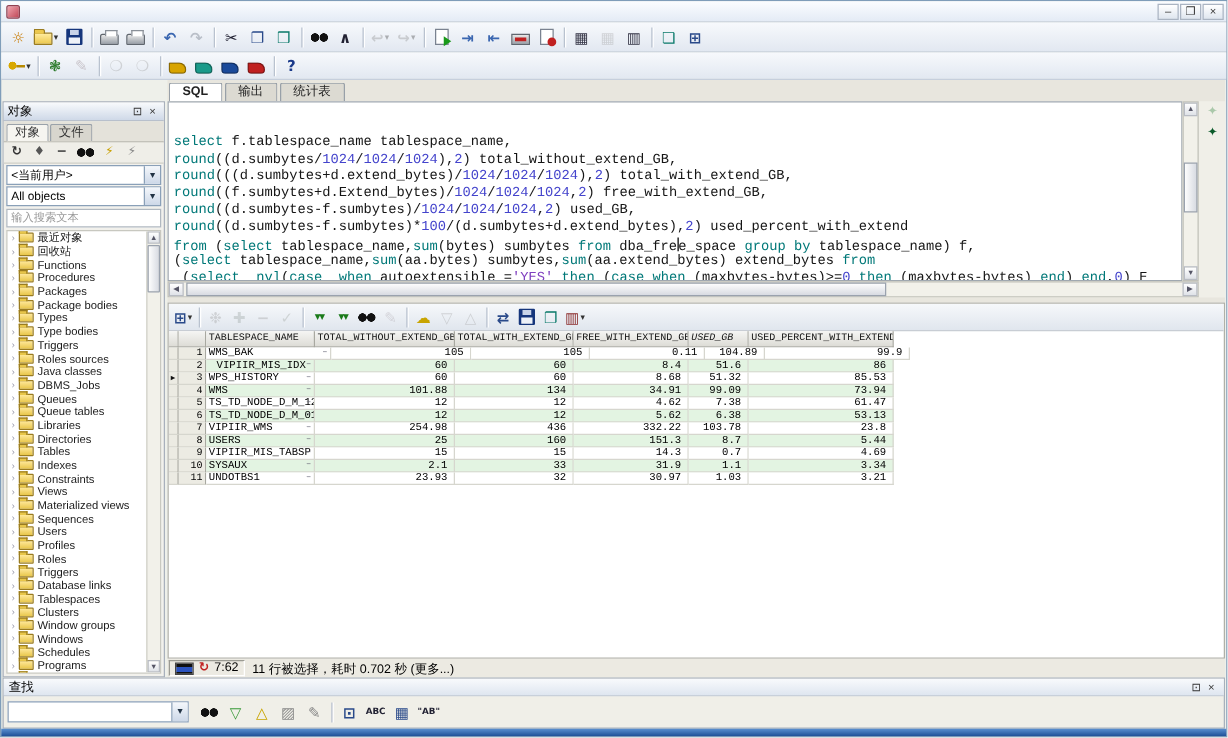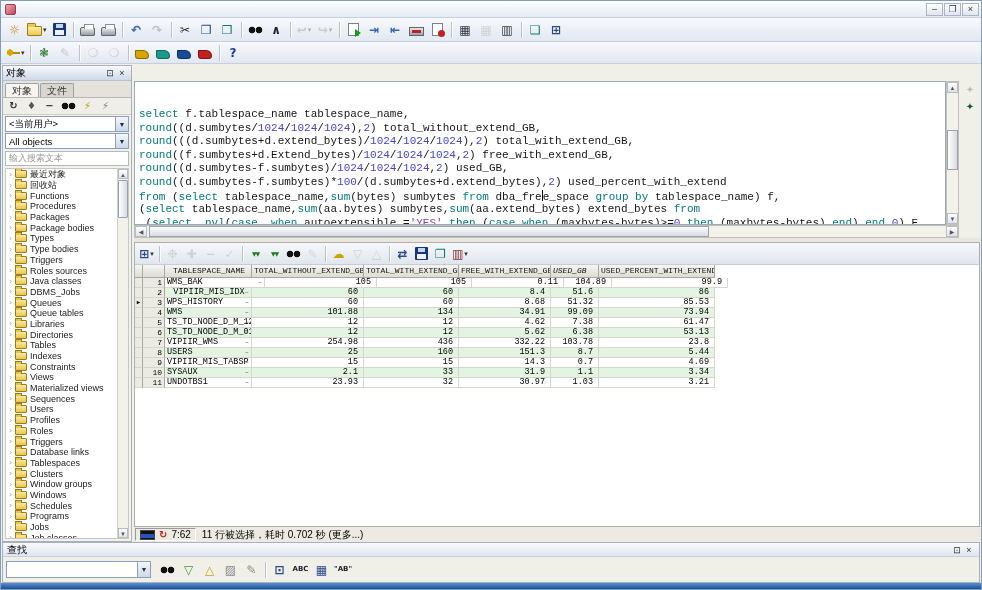--- a/index.html
+++ b/index.html
@@ -40,21 +40,21 @@
 .sh-stop{width:15px;height:9px;background:linear-gradient(#e8e8e8,#9aa0a8);border:1px solid #60666e;margin-top:4px;position:relative}
 .sh-stop:after{content:"";position:absolute;left:2px;top:2px;right:2px;height:3px;background:#c02020}
 .sh-docstop{width:11px;height:13px;background:#fff;border:1px solid #7a8290;position:relative}
 .sh-docstop:after{content:"";position:absolute;right:-3px;bottom:-2px;width:7px;height:7px;background:#c02020;border-radius:50%}
 .sh-lamp{width:14px;height:9px;border-radius:1px 7px 4px 4px;margin-top:4px;border:1px solid rgba(0,0,0,.35)}
 .sh-flag{width:15px;height:10px;background:linear-gradient(#101010 0 3px,#2a52be 3px 7px,#101010 7px 10px);border:1px solid #444}
 .sh-binoc{width:15px;height:10px;background:radial-gradient(circle at 4px 5px,#111 3.2px,transparent 3.6px),radial-gradient(circle at 11px 5px,#111 3.2px,transparent 3.6px)}
 .sh-key{width:14px;height:9px;background:radial-gradient(circle at 4px 4.5px,#d8a800 3px,transparent 3.4px),linear-gradient(#b88a00,#b88a00);background-size:100% 100%,7px 2px;background-position:0 0,7px 4px;background-repeat:no-repeat}
 
 
-#sidebar{position:absolute;left:1px;top:64px;width:130px;bottom:47px;background:#f2f1ec;border:1px solid #a8b0bc;display:flex;flex-direction:column}
+#sidebar{position:absolute;left:1px;top:80px;width:130px;bottom:47px;background:#f2f1ec;border:1px solid #a8b0bc;display:flex;flex-direction:column}
 .sbheader{height:15px;background:linear-gradient(#f8fafc,#cfd9e8);display:flex;align-items:center;font-size:10px;padding:0 3px;border-bottom:1px solid #b8c0cc;flex:none}
 .sbheader .ttl{flex:1}
 .sbhbtn{width:12px;text-align:center;font-size:9px;color:#333}
 .sbtabs{display:flex;height:17px;background:#e4e2da;border-bottom:1px solid #b8b8b0;font-size:10px;padding:2px 0 0 2px;flex:none}
 .sbtab{padding:0 6px;line-height:13px;border:1px solid #9aa2aa;border-bottom:none;background:#d8d6ce;border-radius:2px 2px 0 0;margin-right:1px;color:#333}
 .sbtab.active{background:#f6f5f0}
 .sbtools{height:17px;display:flex;align-items:center;gap:1px;padding:0 2px;border-bottom:1px solid #d0d0c8;background:#efeee8;flex:none}
 .sbtools .tbtn{min-width:17px;height:15px}
 .sbtools .glyph{font-size:10px}
 .combo{height:16px;margin:1px 2px 0;background:#fff;border:1px solid #8aa0b8;display:flex;align-items:center;font-size:9.5px;padding-left:3px;position:relative;flex:none}
@@ -485,20 +485,25 @@
         </div>
       <div class="vsb">
         <div class="arr">▲</div>
         <div class="thumb"></div>
         <div class="arr bottom">▼</div>
       </div>
     </div>
   </div>
 
   <div id="main">
+    <div class="etabs" id="etabs">
+        <span class="etab active">SQL</span>
+        <span class="etab">输出</span>
+        <span class="etab">统计表</span>
+      </div>
 
     <div id="editor">
       <div id="sqlcode"><div class="sqlline"><span class="tk-k">select</span><span class="tk-p"> f.tablespace_name tablespace_name,</span></div><div class="sqlline"><span class="tk-k">round</span><span class="tk-p">((d.sumbytes/</span><span class="tk-n">1024</span><span class="tk-p">/</span><span class="tk-n">1024</span><span class="tk-p">/</span><span class="tk-n">1024</span><span class="tk-p">),</span><span class="tk-n">2</span><span class="tk-p">) total_without_extend_GB,</span></div><div class="sqlline"><span class="tk-k">round</span><span class="tk-p">(((d.sumbytes+d.extend_bytes)/</span><span class="tk-n">1024</span><span class="tk-p">/</span><span class="tk-n">1024</span><span class="tk-p">/</span><span class="tk-n">1024</span><span class="tk-p">),</span><span class="tk-n">2</span><span class="tk-p">) total_with_extend_GB,</span></div><div class="sqlline"><span class="tk-k">round</span><span class="tk-p">((f.sumbytes+d.Extend_bytes)/</span><span class="tk-n">1024</span><span class="tk-p">/</span><span class="tk-n">1024</span><span class="tk-p">/</span><span class="tk-n">1024</span><span class="tk-p">,</span><span class="tk-n">2</span><span class="tk-p">) free_with_extend_GB,</span></div><div class="sqlline"><span class="tk-k">round</span><span class="tk-p">((d.sumbytes-f.sumbytes)/</span><span class="tk-n">1024</span><span class="tk-p">/</span><span class="tk-n">1024</span><span class="tk-p">/</span><span class="tk-n">1024</span><span class="tk-p">,</span><span class="tk-n">2</span><span class="tk-p">) used_GB,</span></div><div class="sqlline"><span class="tk-k">round</span><span class="tk-p">((d.sumbytes-f.sumbytes)*</span><span class="tk-n">100</span><span class="tk-p">/(d.sumbytes+d.extend_bytes),</span><span class="tk-n">2</span><span class="tk-p">) used_percent_with_extend</span></div><div class="sqlline"><span class="tk-k">from</span><span class="tk-p"> (</span><span class="tk-k">select</span><span class="tk-p"> tablespace_name,</span><span class="tk-k">sum</span><span class="tk-p">(bytes) sumbytes </span><span class="tk-k">from</span><span class="tk-p"> dba_fre</span><span class="caret"></span><span class="tk-p">e_space </span><span class="tk-k">group by</span><span class="tk-p"> tablespace_name) f,</span></div><div class="sqlline"><span class="tk-p">(</span><span class="tk-k">select</span><span class="tk-p"> tablespace_name,</span><span class="tk-k">sum</span><span class="tk-p">(aa.bytes) sumbytes,</span><span class="tk-k">sum</span><span class="tk-p">(aa.extend_bytes) extend_bytes </span><span class="tk-k">from</span></div><div class="sqlline"><span class="tk-p"> (</span><span class="tk-k">select</span><span class="tk-p">  </span><span class="tk-k">nvl</span><span class="tk-p">(</span><span class="tk-k">case</span><span class="tk-p">  </span><span class="tk-k">when</span><span class="tk-p"> autoextensible =</span><span class="tk-s">'YES'</span><span class="tk-p"> </span><span class="tk-k">then</span><span class="tk-p"> (</span><span class="tk-k">case</span><span class="tk-p"> </span><span class="tk-k">when</span><span class="tk-p"> (maxbytes-bytes)&gt;=</span><span class="tk-n">0</span><span class="tk-p"> </span><span class="tk-k">then</span><span class="tk-p"> (maxbytes-bytes) </span><span class="tk-k">end</span><span class="tk-p">) </span><span class="tk-k">end</span><span class="tk-p">,</span><span class="tk-n">0</span><span class="tk-p">) E</span></div></div>
     </div>
 
     <div id="vscroll">
       <div class="arr">▲</div>
       <div class="thumb"></div>
       <div class="arr bottom">▼</div>
     </div>
@@ -570,21 +575,21 @@
           </span>
           <span class="tbtn">
             <span class="glyph" style="color: rgb(138, 42, 42);">▥</span>
             <span class="caretd">▾</span>
           </span>
         </div>
       <div id="grid">
         <div class="gh" id="gridhead">
             <div class="ghc" style="width: 8px;"></div>
             <div class="ghc" style="width: 22px;"></div>
-            <div class="ghc" style="width: 87px; text-align: center;">TABLESPACE_NAME</div>
+            <div class="ghc" style="width: 87px;">TABLESPACE_NAME</div>
             <div class="ghc" style="width: 112px;">TOTAL_WITHOUT_EXTEND_GB</div>
             <div class="ghc" style="width: 95px;">TOTAL_WITH_EXTEND_GB</div>
             <div class="ghc" style="width: 92px;">FREE_WITH_EXTEND_GB</div>
             <div class="ghc" style="width: 48px; font-style: italic;">USED_GB</div>
             <div class="ghc" style="width: 116px;">USED_PERCENT_WITH_EXTEND</div>
           </div>
         <div id="gridrows">
             <div class="gr">
               <div class="gc mark" style="width: 8px;"></div>
               <div class="gc rnum" style="width: 22px;">1</div>

